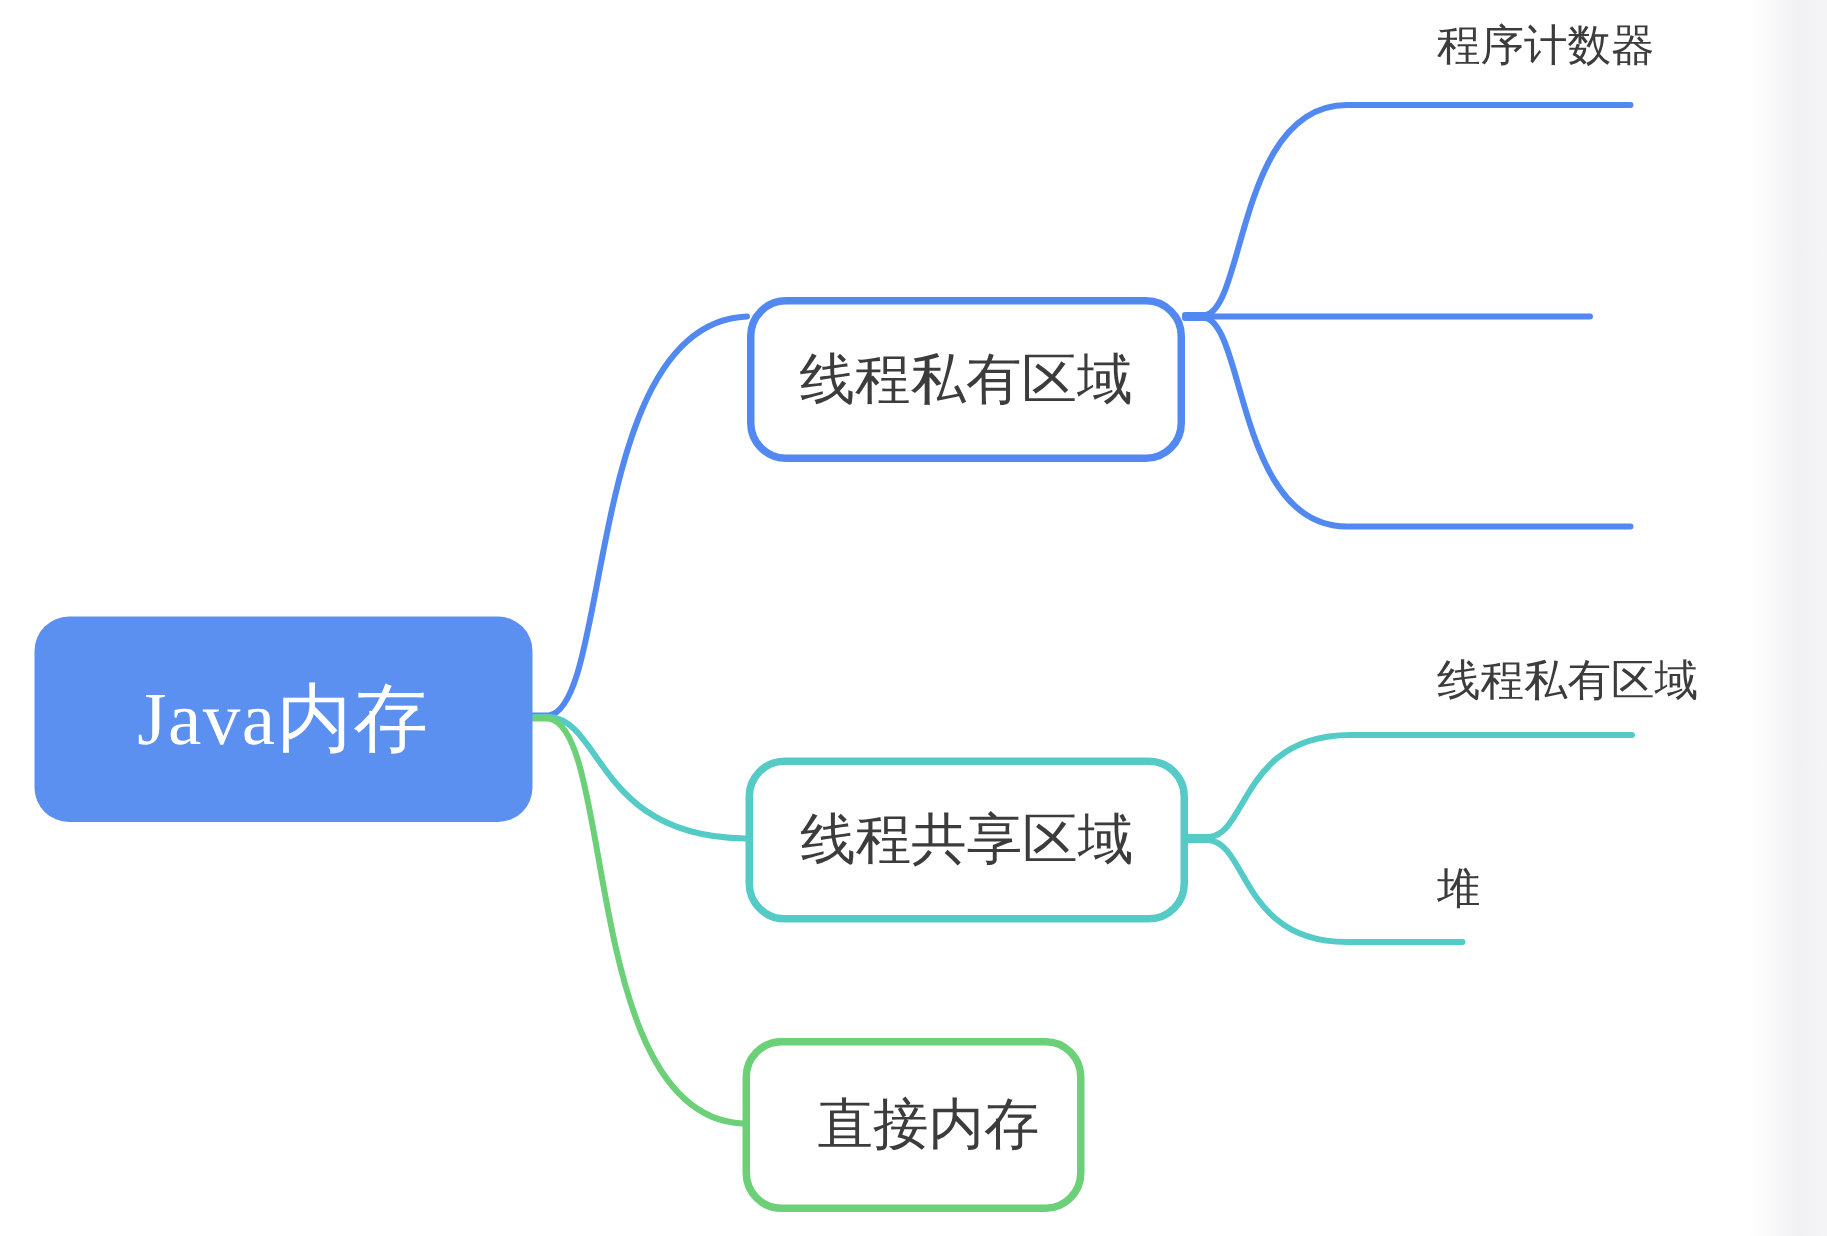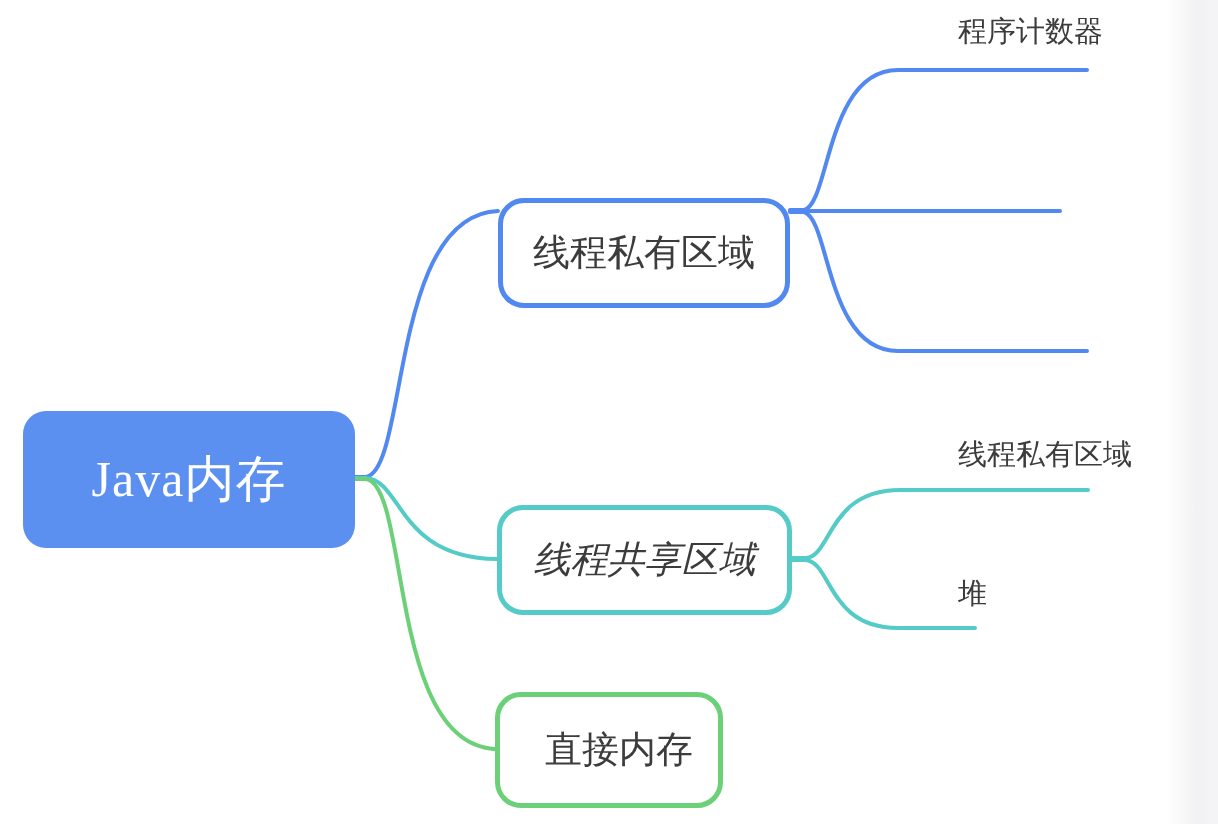--- a/index.html
+++ b/index.html
@@ -33,21 +33,21 @@
   }
   .root-node{
     left:23px;top:411px;width:332px;height:137px;
     background:var(--root_fill);color:var(--root_text);
     border-radius:23px;font-size:50px;letter-spacing:1px;
   }
   .branch{
     border-style:solid;border-width:5px;border-radius:26px;font-size:37px;
   }
   .branch-blue{left:498px;top:155px;width:292px;height:110px;border-color:var(--blue);margin-top:43px;}
-  .branch-teal{left:497px;top:505px;width:295px;height:110px;border-color:var(--teal);font-style:italic;}
+  .branch-teal{left:497px;top:505px;width:295px;height:110px;border-color:var(--teal);}
   .branch-green{left:495px;top:692px;width:228px;height:116px;border-color:var(--green);padding-left:20px;}
 
   .leaf{
     position:absolute;left:922px;font-size:29px;line-height:35px;
     color:var(--text_dark);white-space:nowrap;margin-left:36px;
   }
   .leaf-0{top:14px;}
   .leaf-1{top:153px;}
   .leaf-2{top:296px;}
   .leaf-3{top:437px;}

